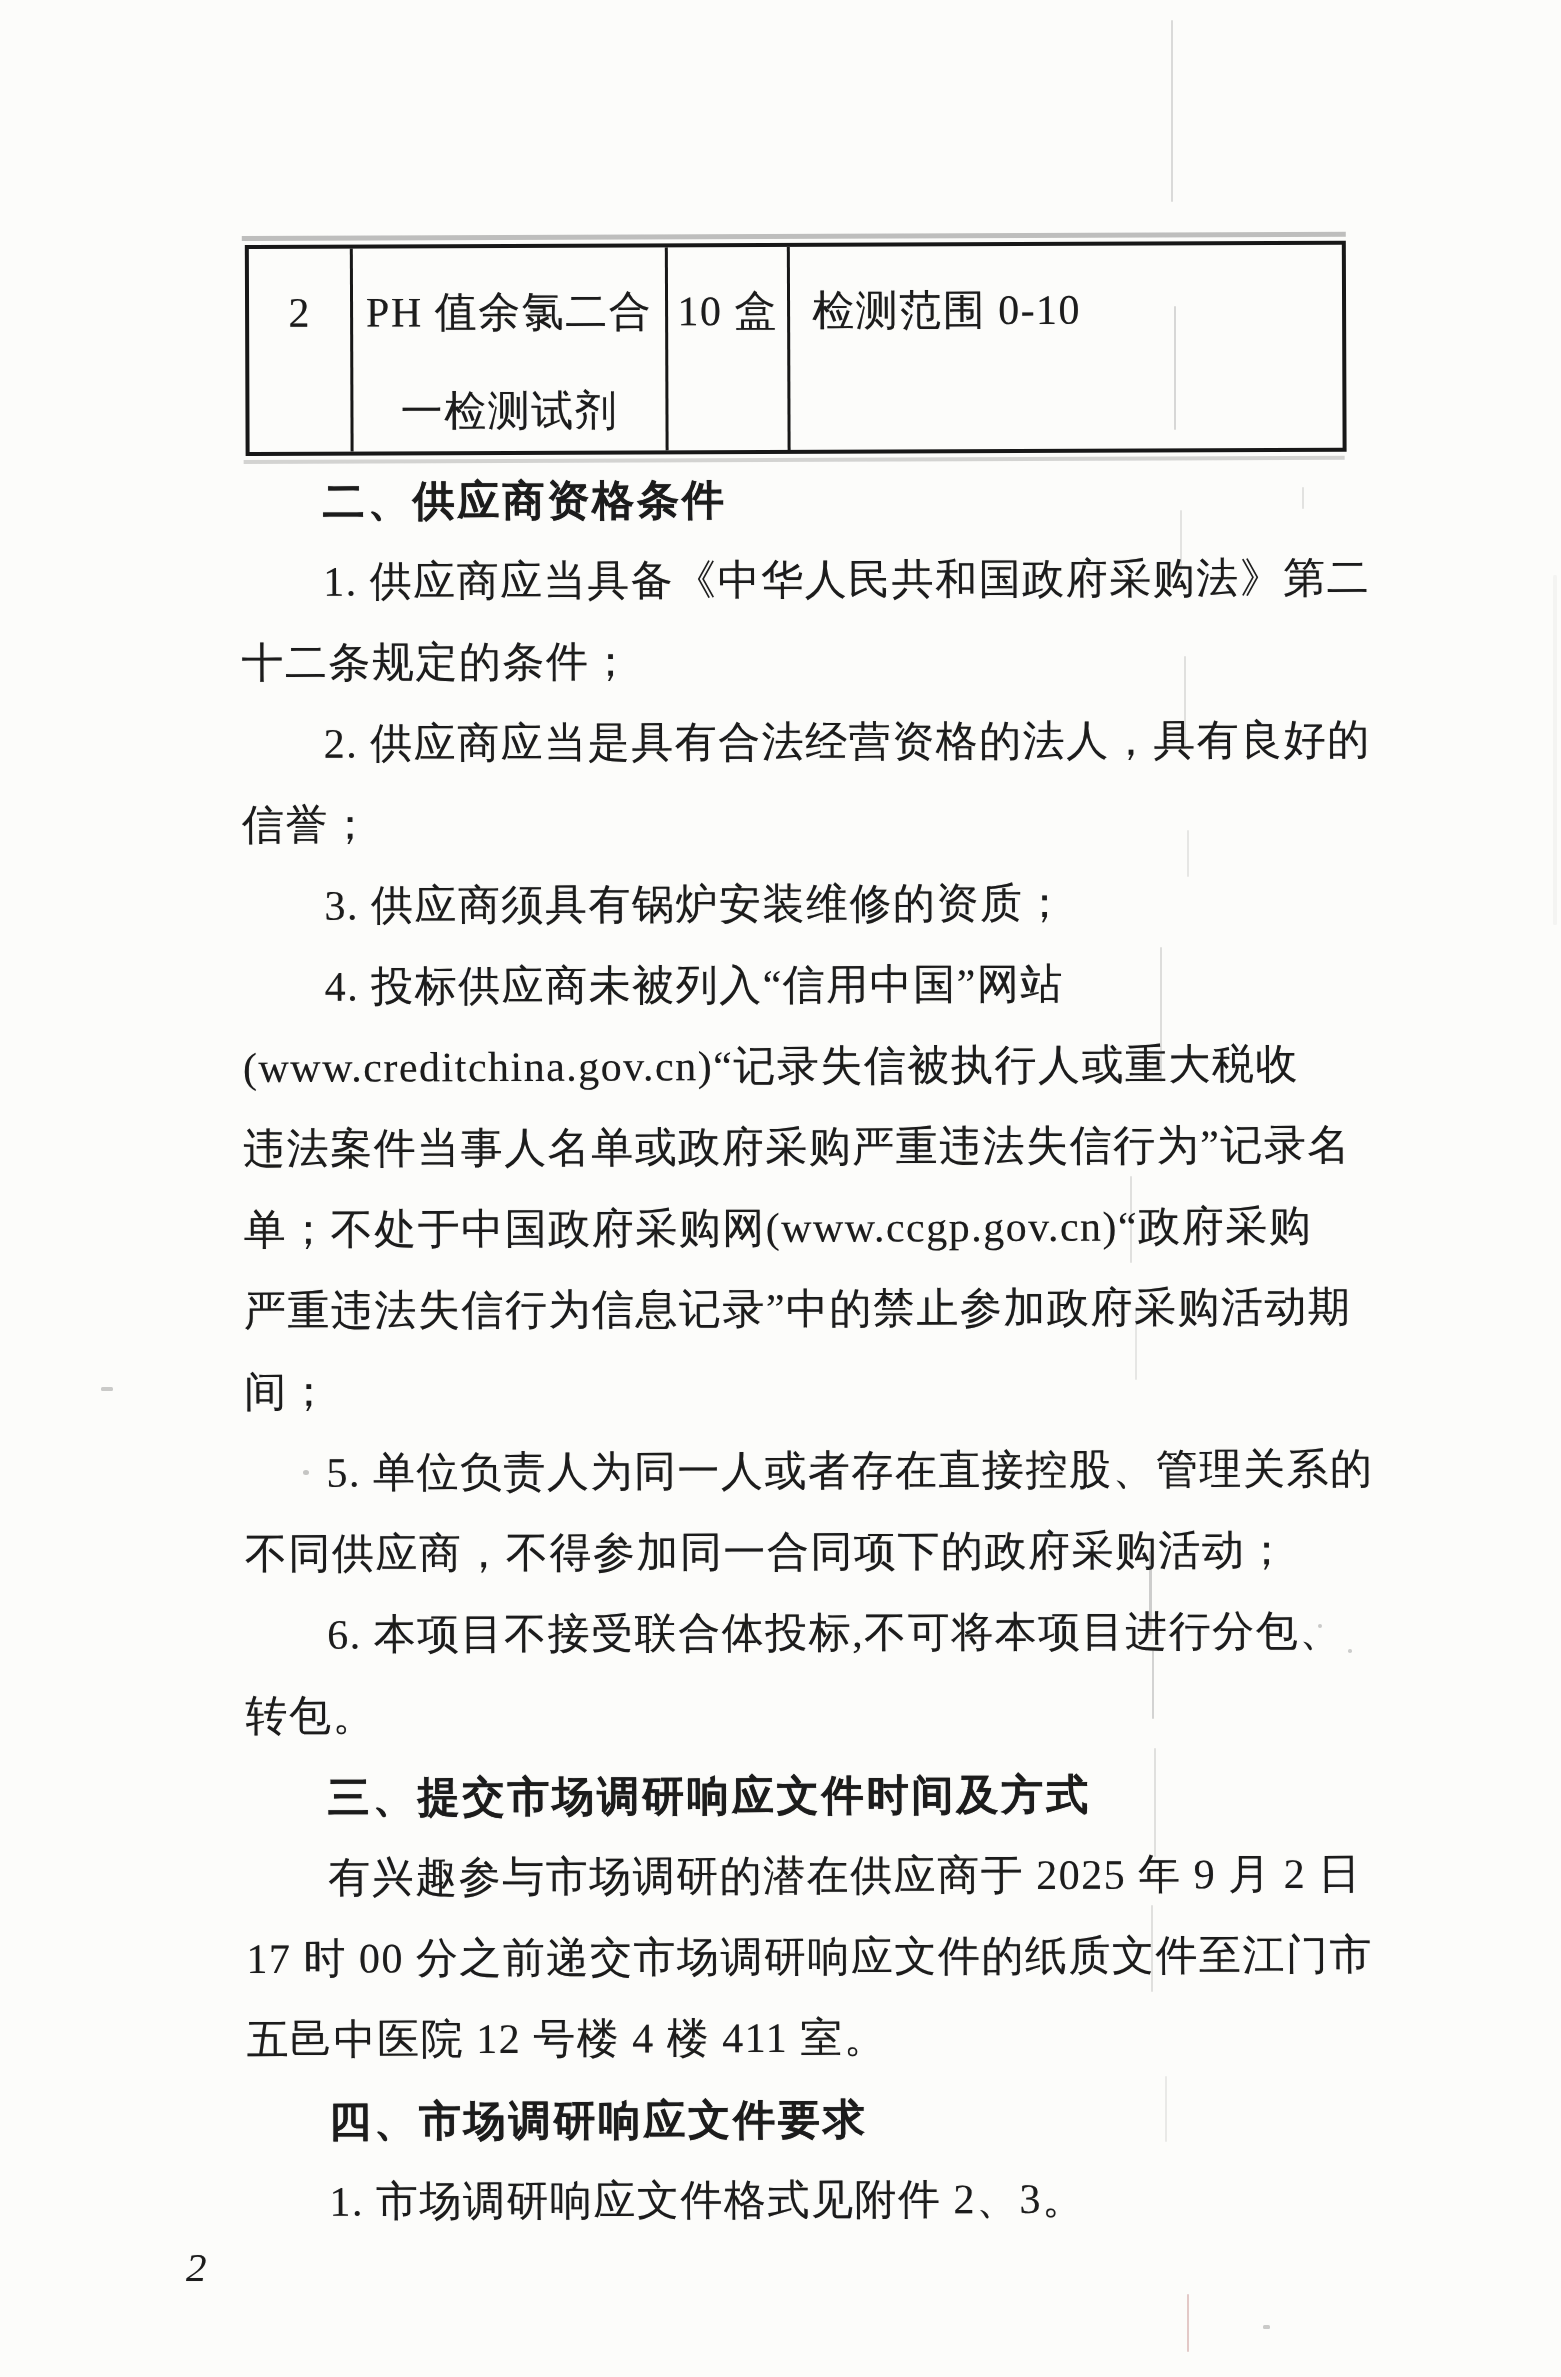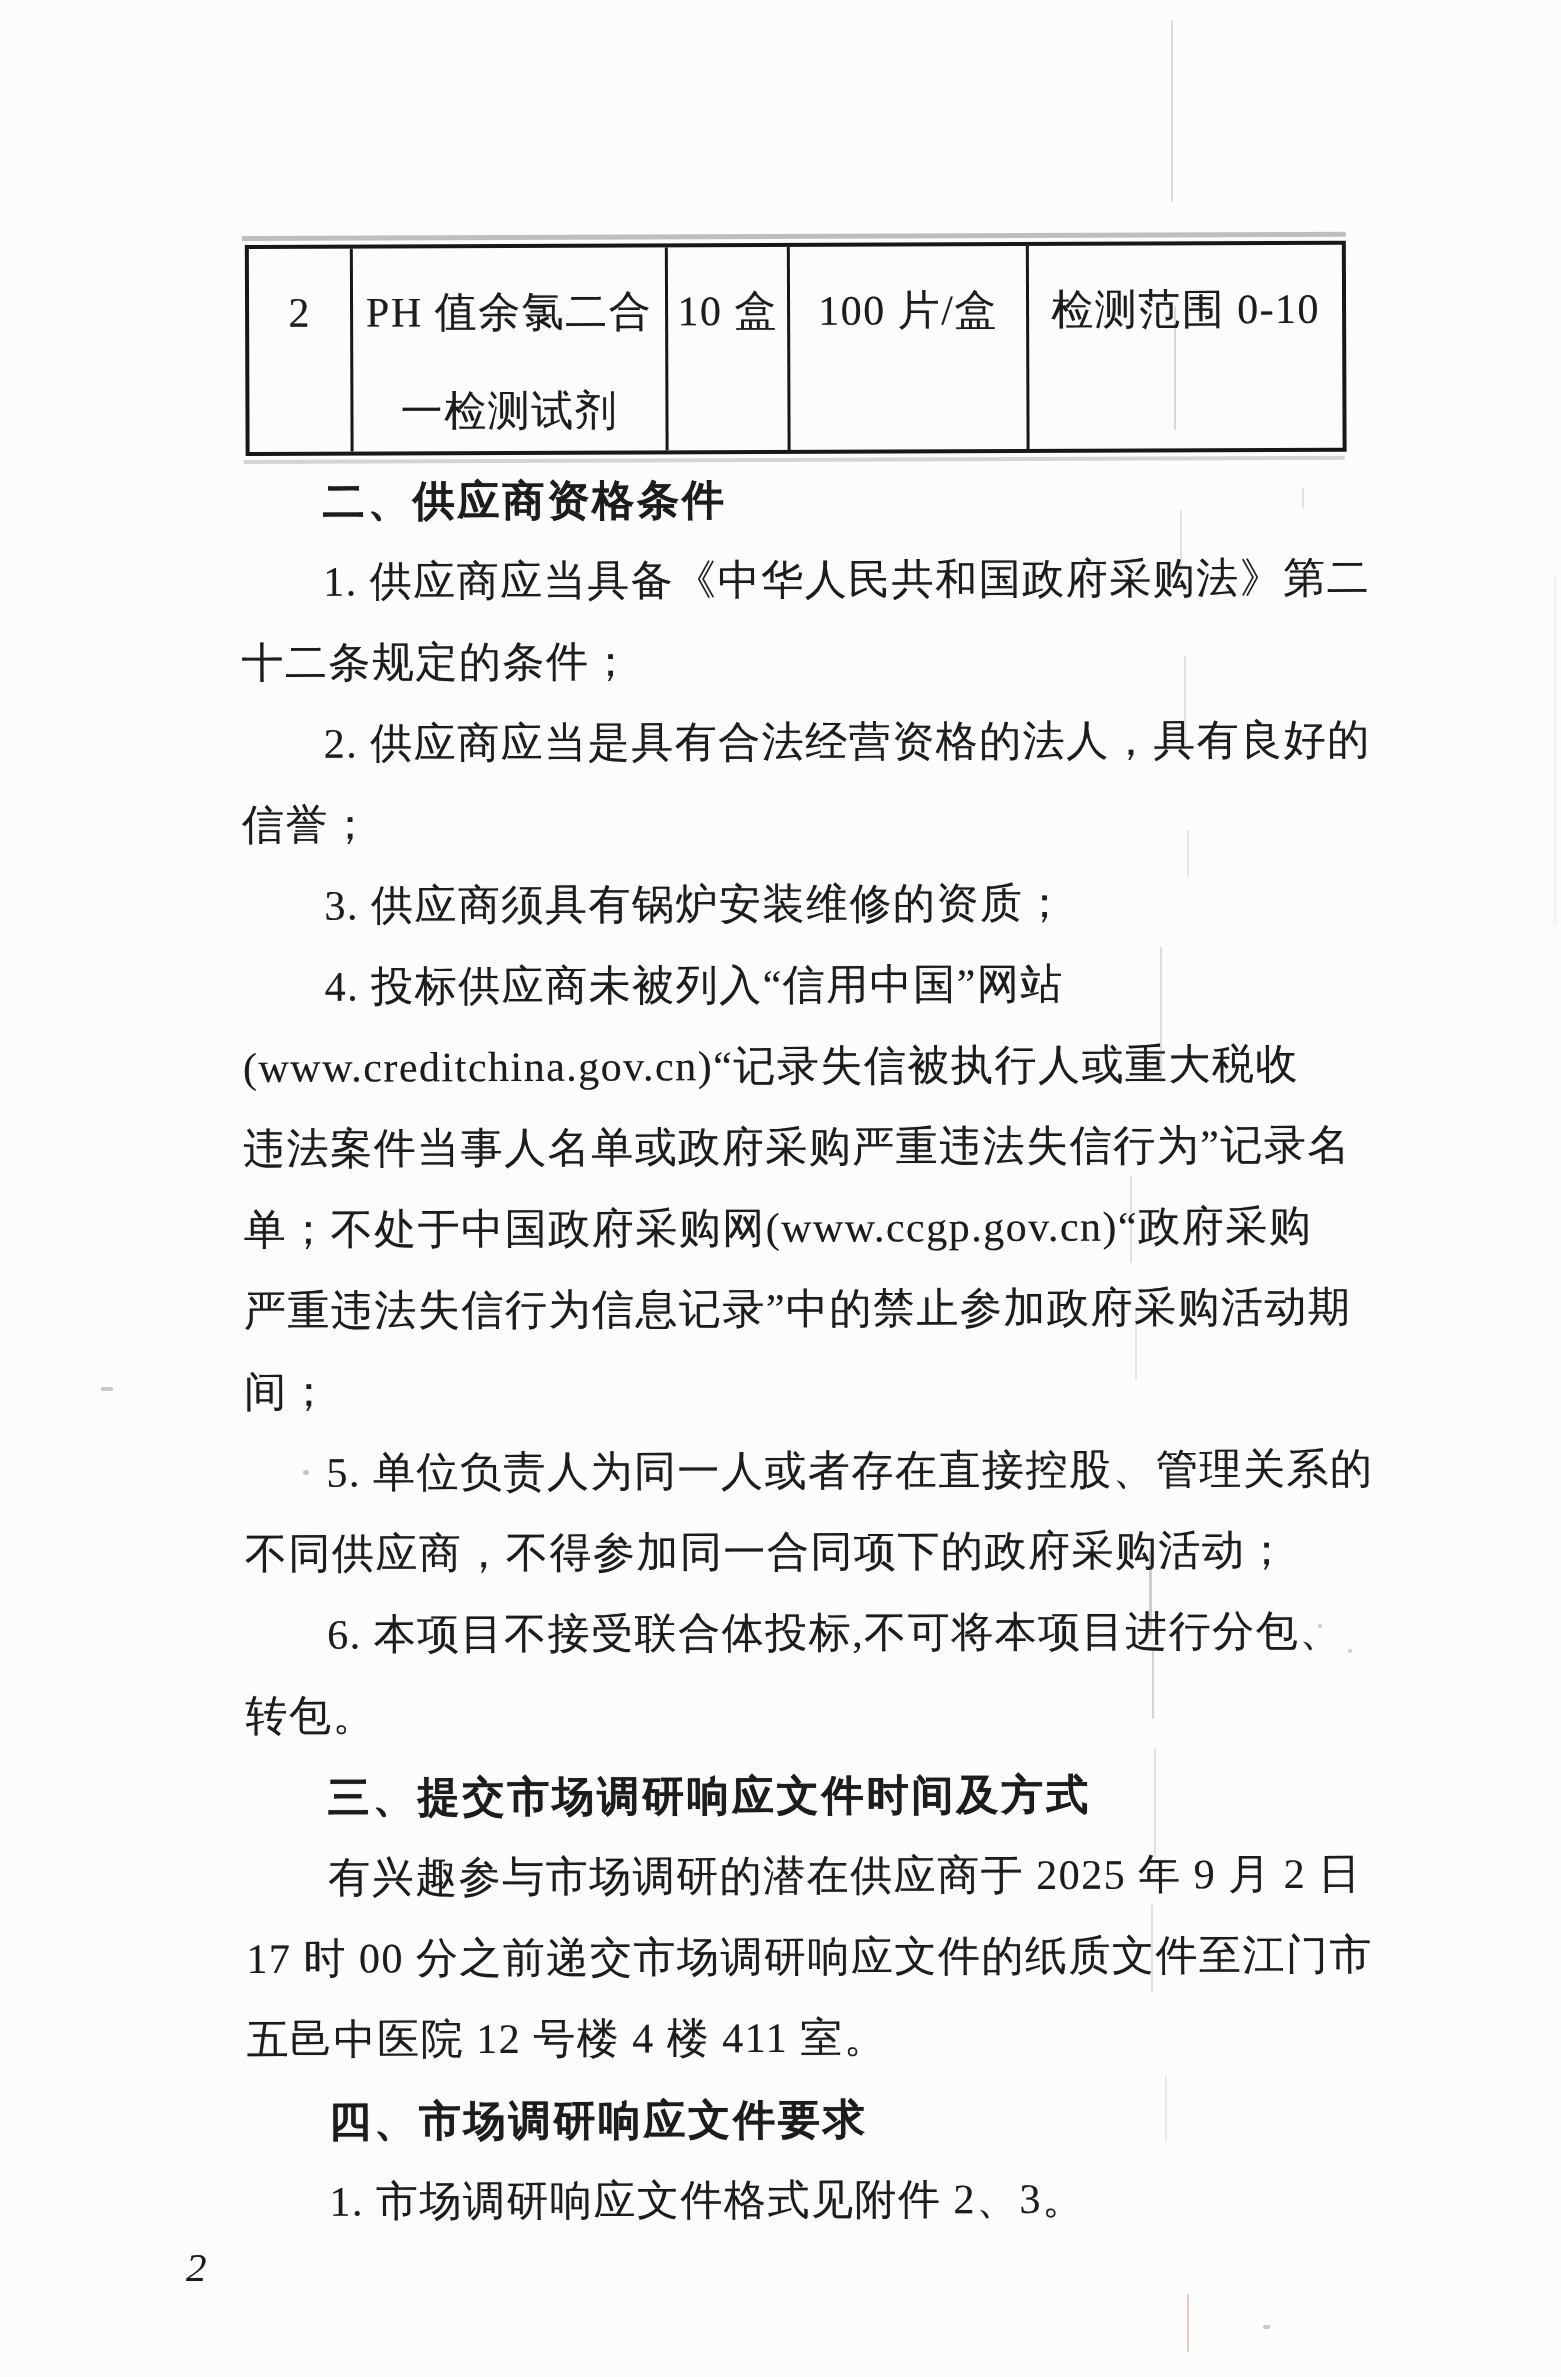--- a/index.html
+++ b/index.html
@@ -52,21 +52,20 @@
 <div class="page">
   <div class="rot">
 
     <div class="scan-table">
       <div class="cell c1">2</div>
       <div class="cell c2">
         <div>PH 值余氯二合</div>
         <div>一检测试剂</div>
       </div>
       <div class="cell c3">10 盒</div>
-      <div class="cell c4">100 片/盒</div>
       <div class="cell c5">检测范围 0-10</div>
     </div>
 
     <div class="doc-lines">
       <div class="ln h">二、供应商资格条件</div>
       <div class="ln in">1. 供应商应当具备《中华人民共和国政府采购法》第二</div>
       <div class="ln">十二条规定的条件；</div>
       <div class="ln in">2. 供应商应当是具有合法经营资格的法人，具有良好的</div>
       <div class="ln">信誉；</div>
       <div class="ln in">3. 供应商须具有锅炉安装维修的资质；</div>

